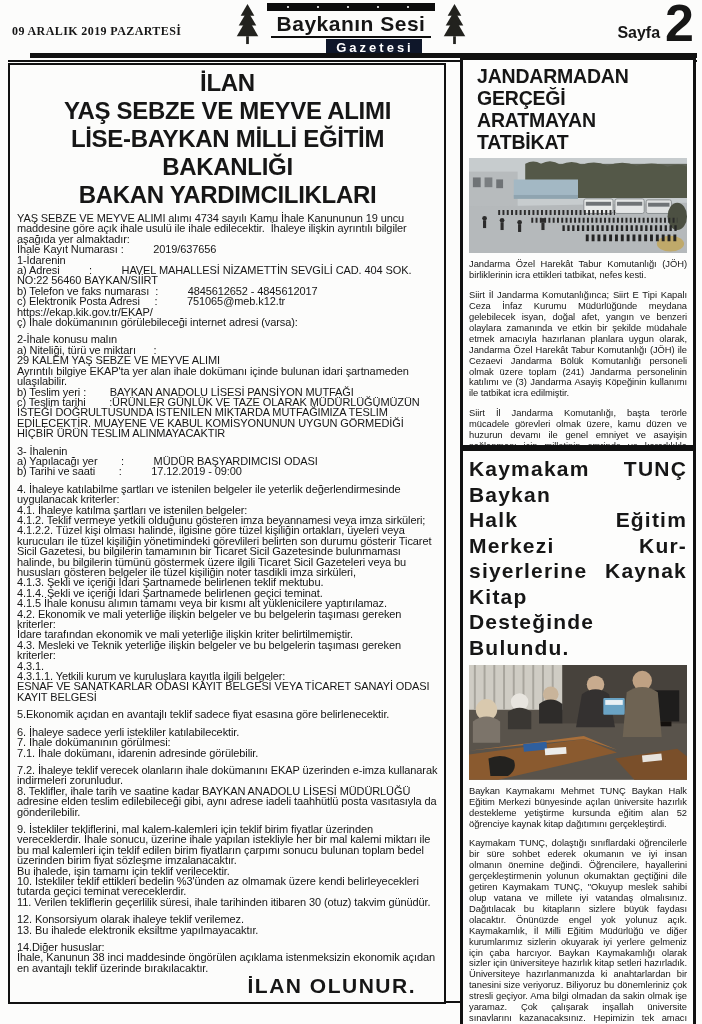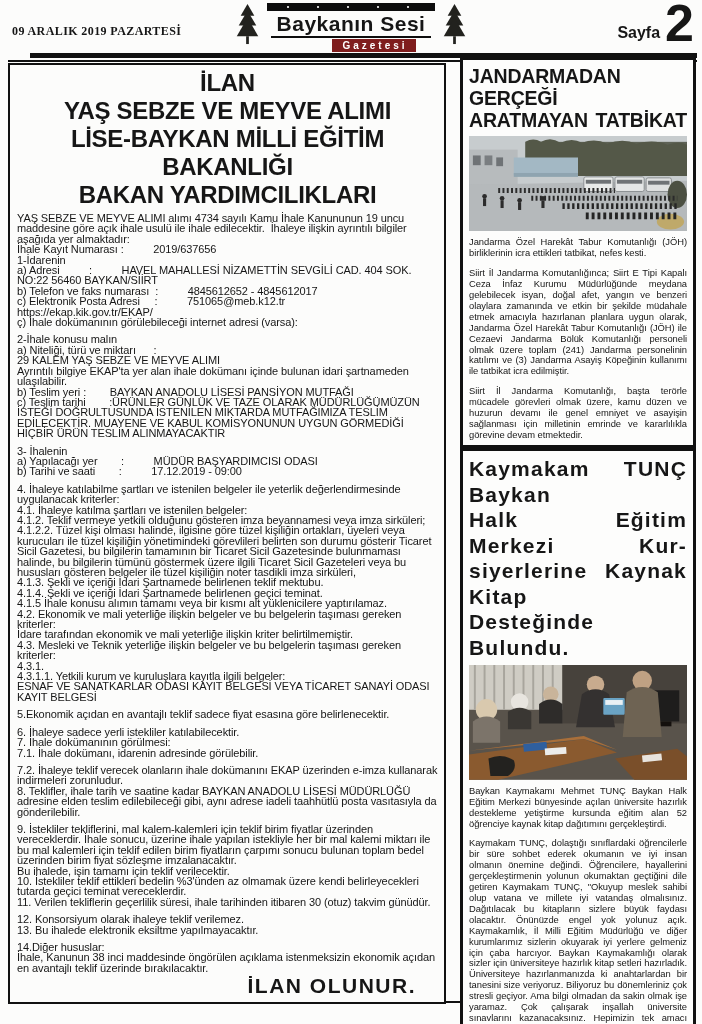--- a/index.html
+++ b/index.html
@@ -12,22 +12,22 @@
         font-weight:bold;font-size:12px;letter-spacing:.4px;}
   .masthead{position:absolute;left:50%;top:3px;transform:translateX(-50%);
             display:flex;align-items:flex-start;gap:7px;}
   .tree{width:25px;height:43px;}
   .mast-center{display:flex;flex-direction:column;align-items:center;width:168px;}
   .mast-topbar{width:168px;height:8px;background:#0d0d0d;
                background-image:repeating-linear-gradient(90deg,transparent 0 14px,#cfcfcf 14px 16px,transparent 16px 30px);
                background-size:100% 2px;background-position:6px 3px;background-repeat:no-repeat;}
   .mast-title{font-size:21px;font-weight:bold;letter-spacing:.5px;line-height:1.05;
               border-bottom:2px solid #0d0d0d;padding:1px 6px 1px 6px;margin-top:1px;white-space:nowrap;}
-  .mast-subbar{margin-top:1px;margin-left:46px;background:#7f1d1d;color:#fff;
-               font-size:10px;font-weight:bold;letter-spacing:3px;padding:1px 8px 1px 10px;text-transform:none;}
+  .mast-subbar{margin-top:1px;margin-left:46px;background:#0f172a;color:#fff;
+               font-size:13px;font-weight:bold;letter-spacing:3px;padding:1px 8px 1px 10px;text-transform:none;}
   .pagebox{position:absolute;right:8px;top:0px;display:flex;align-items:flex-start;}
   .sayfa{font-size:16px;font-weight:bold;margin-top:24px;margin-right:5px;}
   .pagenum{font-size:52px;font-weight:bold;line-height:46px;}
 
   .rule{position:absolute;left:8px;right:5px;top:53px;}
   .rule .thick{height:5px;background:#111;margin-left:22px;}
   .rule .thin{height:2px;background:#111;margin-top:2px;}
 
   
   .leftbox{position:absolute;left:8px;top:63px;width:438px;height:941px;
@@ -41,21 +41,21 @@
                letter-spacing:1.5px;margin-top:1px;}
 
   
   .rightcol{position:absolute;left:460px;top:57px;width:236px;height:967px;
             display:flex;flex-direction:column;}
   .article{border:3px solid #111;background:#fdfdfc;box-sizing:border-box;
            padding:3px 6px 4px 6px;overflow:hidden;}
   .article.a1{height:391px;}
   .article.a2{flex:1;margin-top:0px;border-bottom:none;}
   .headline1{font-size:19.5px;font-weight:bold;line-height:22px;letter-spacing:-.2px;
-             white-space:pre-line;text-align:justify;text-align-last:justify;margin:2px 0 5px 0;}
+             white-space:pre-line;text-align:justify;text-align-last:justify;margin:2px 0 5px 8px;}
   .headline2{font-size:21px;font-weight:bold;line-height:25.5px;letter-spacing:1.2px;
              white-space:pre-line;text-align:justify;text-align-last:justify;margin:2px 0 5px 0;}
   .photo{display:block;width:100%;margin:0 0 6px 0;}
   .atext{font-size:9.4px;line-height:10.9px;letter-spacing:-.05px;text-align:justify;}
   .apara{margin-bottom:9px;}
 
   .divider-tick{position:absolute;left:446px;top:1001px;width:14px;height:2px;background:#111;}
 </style>
 </head>
 <body>

